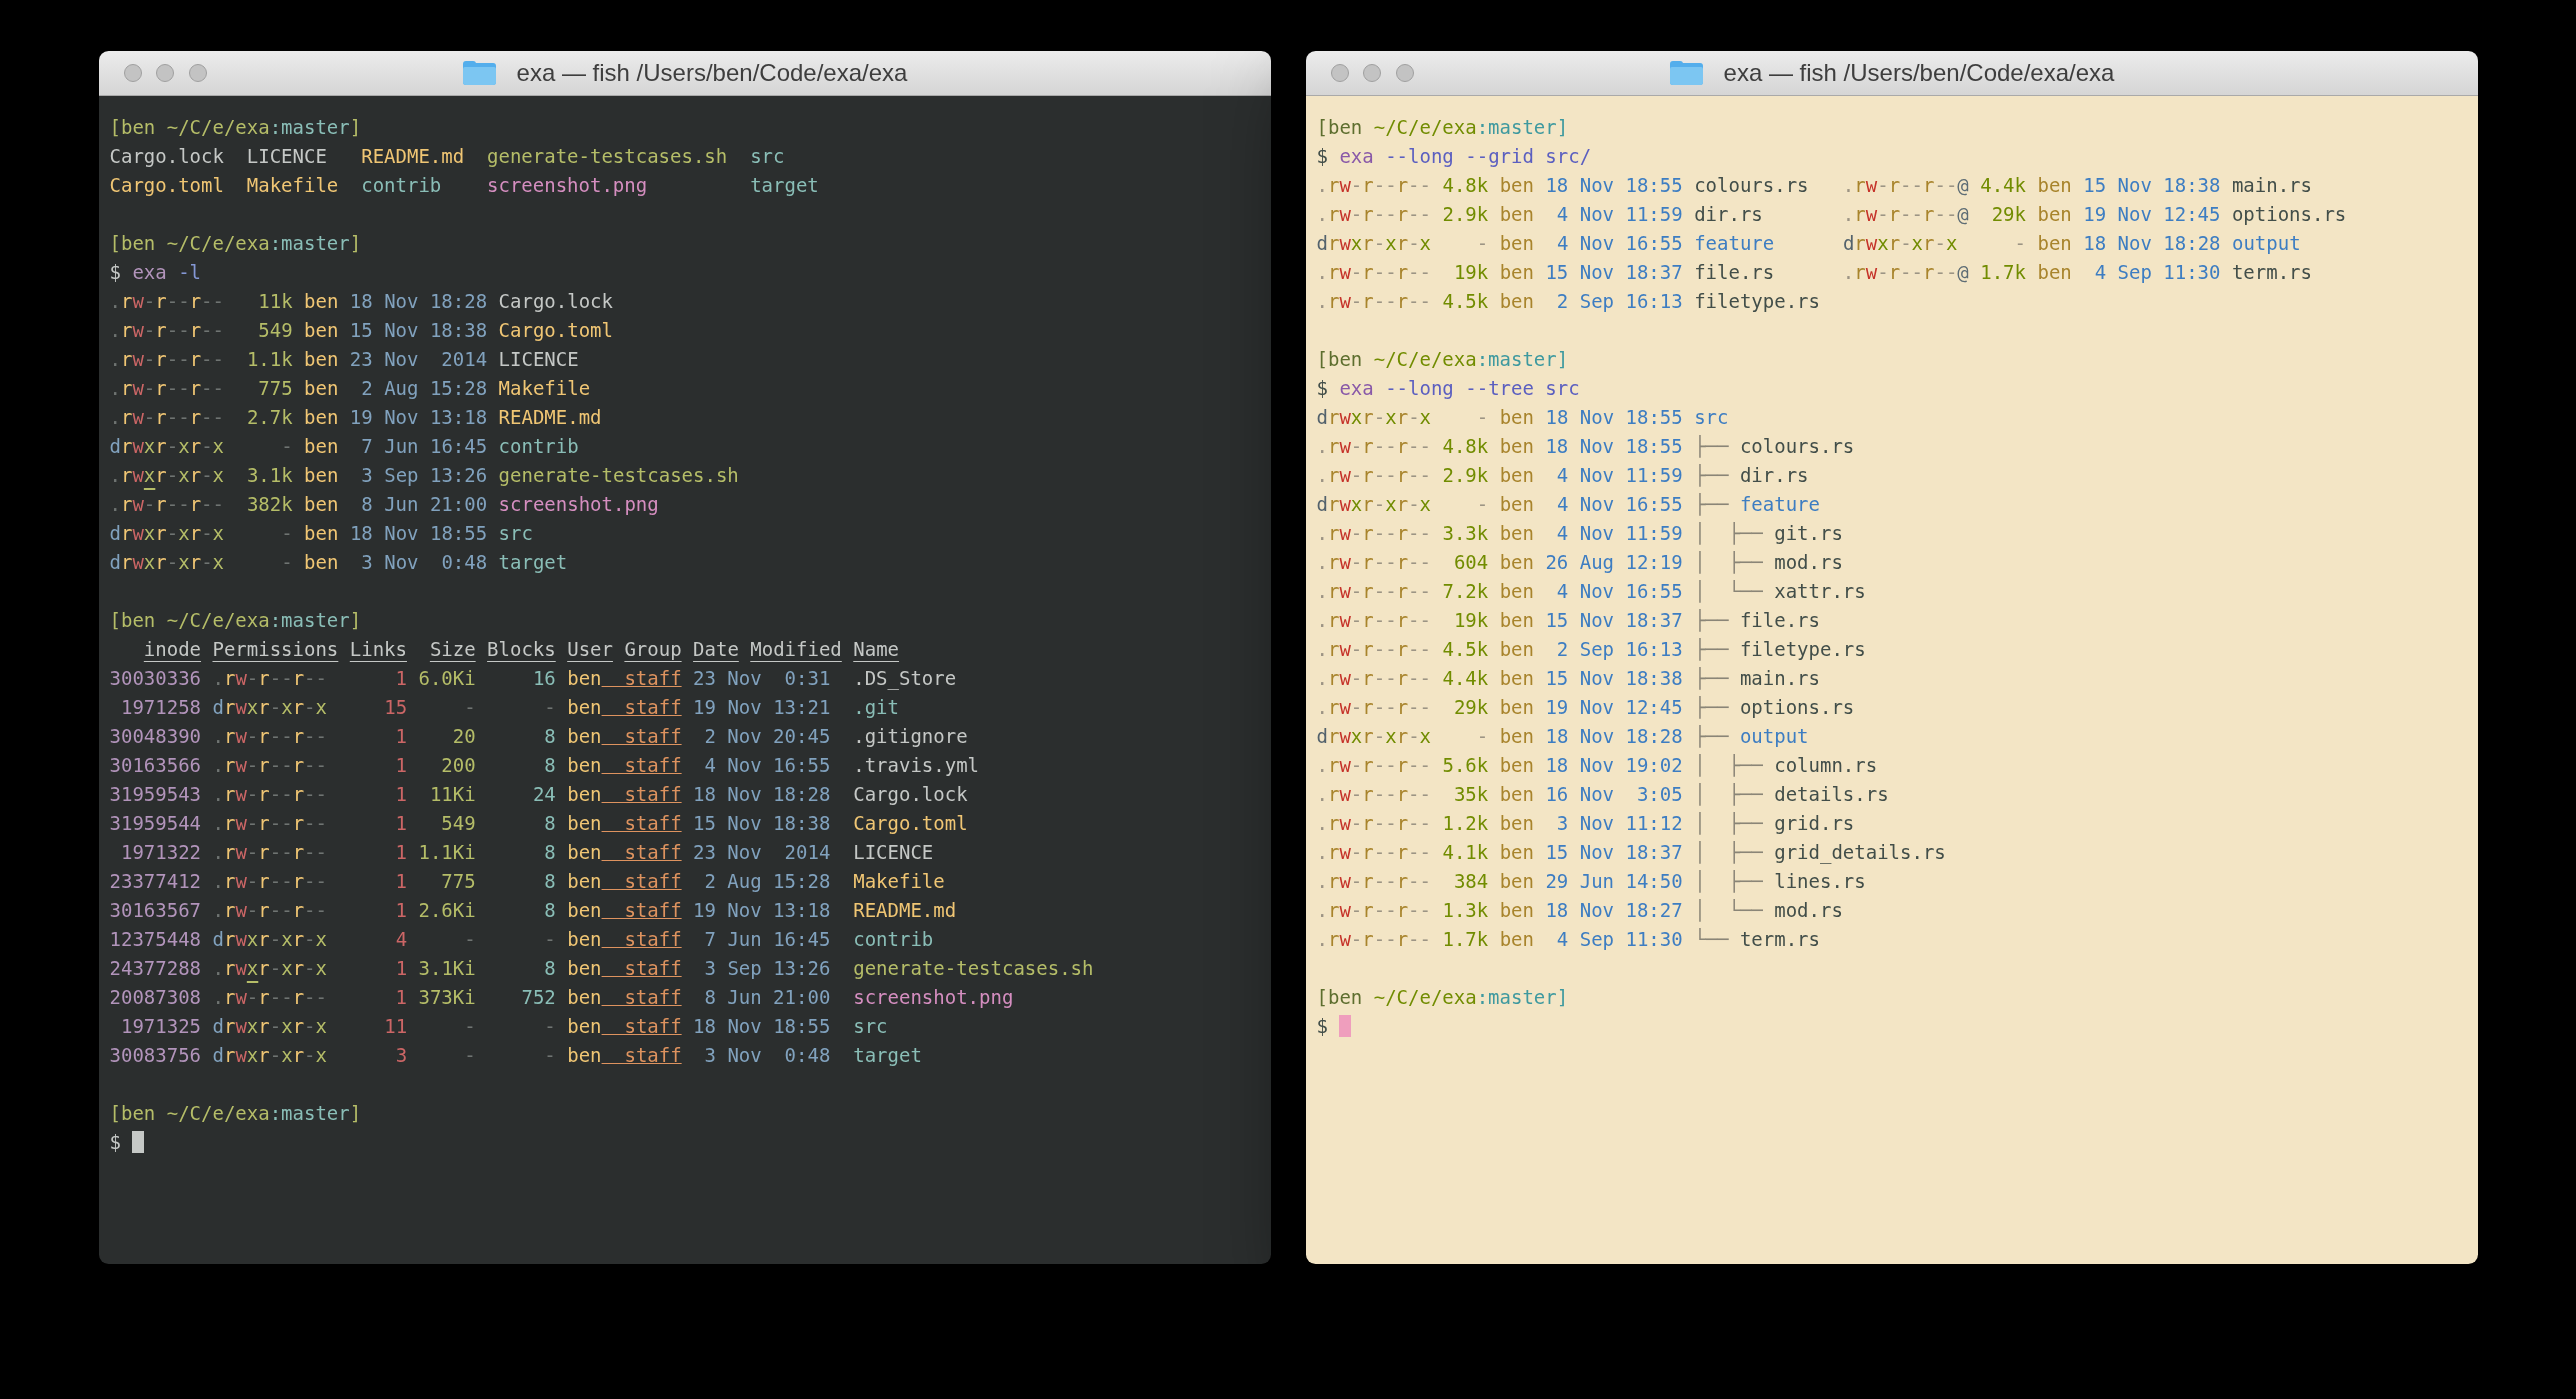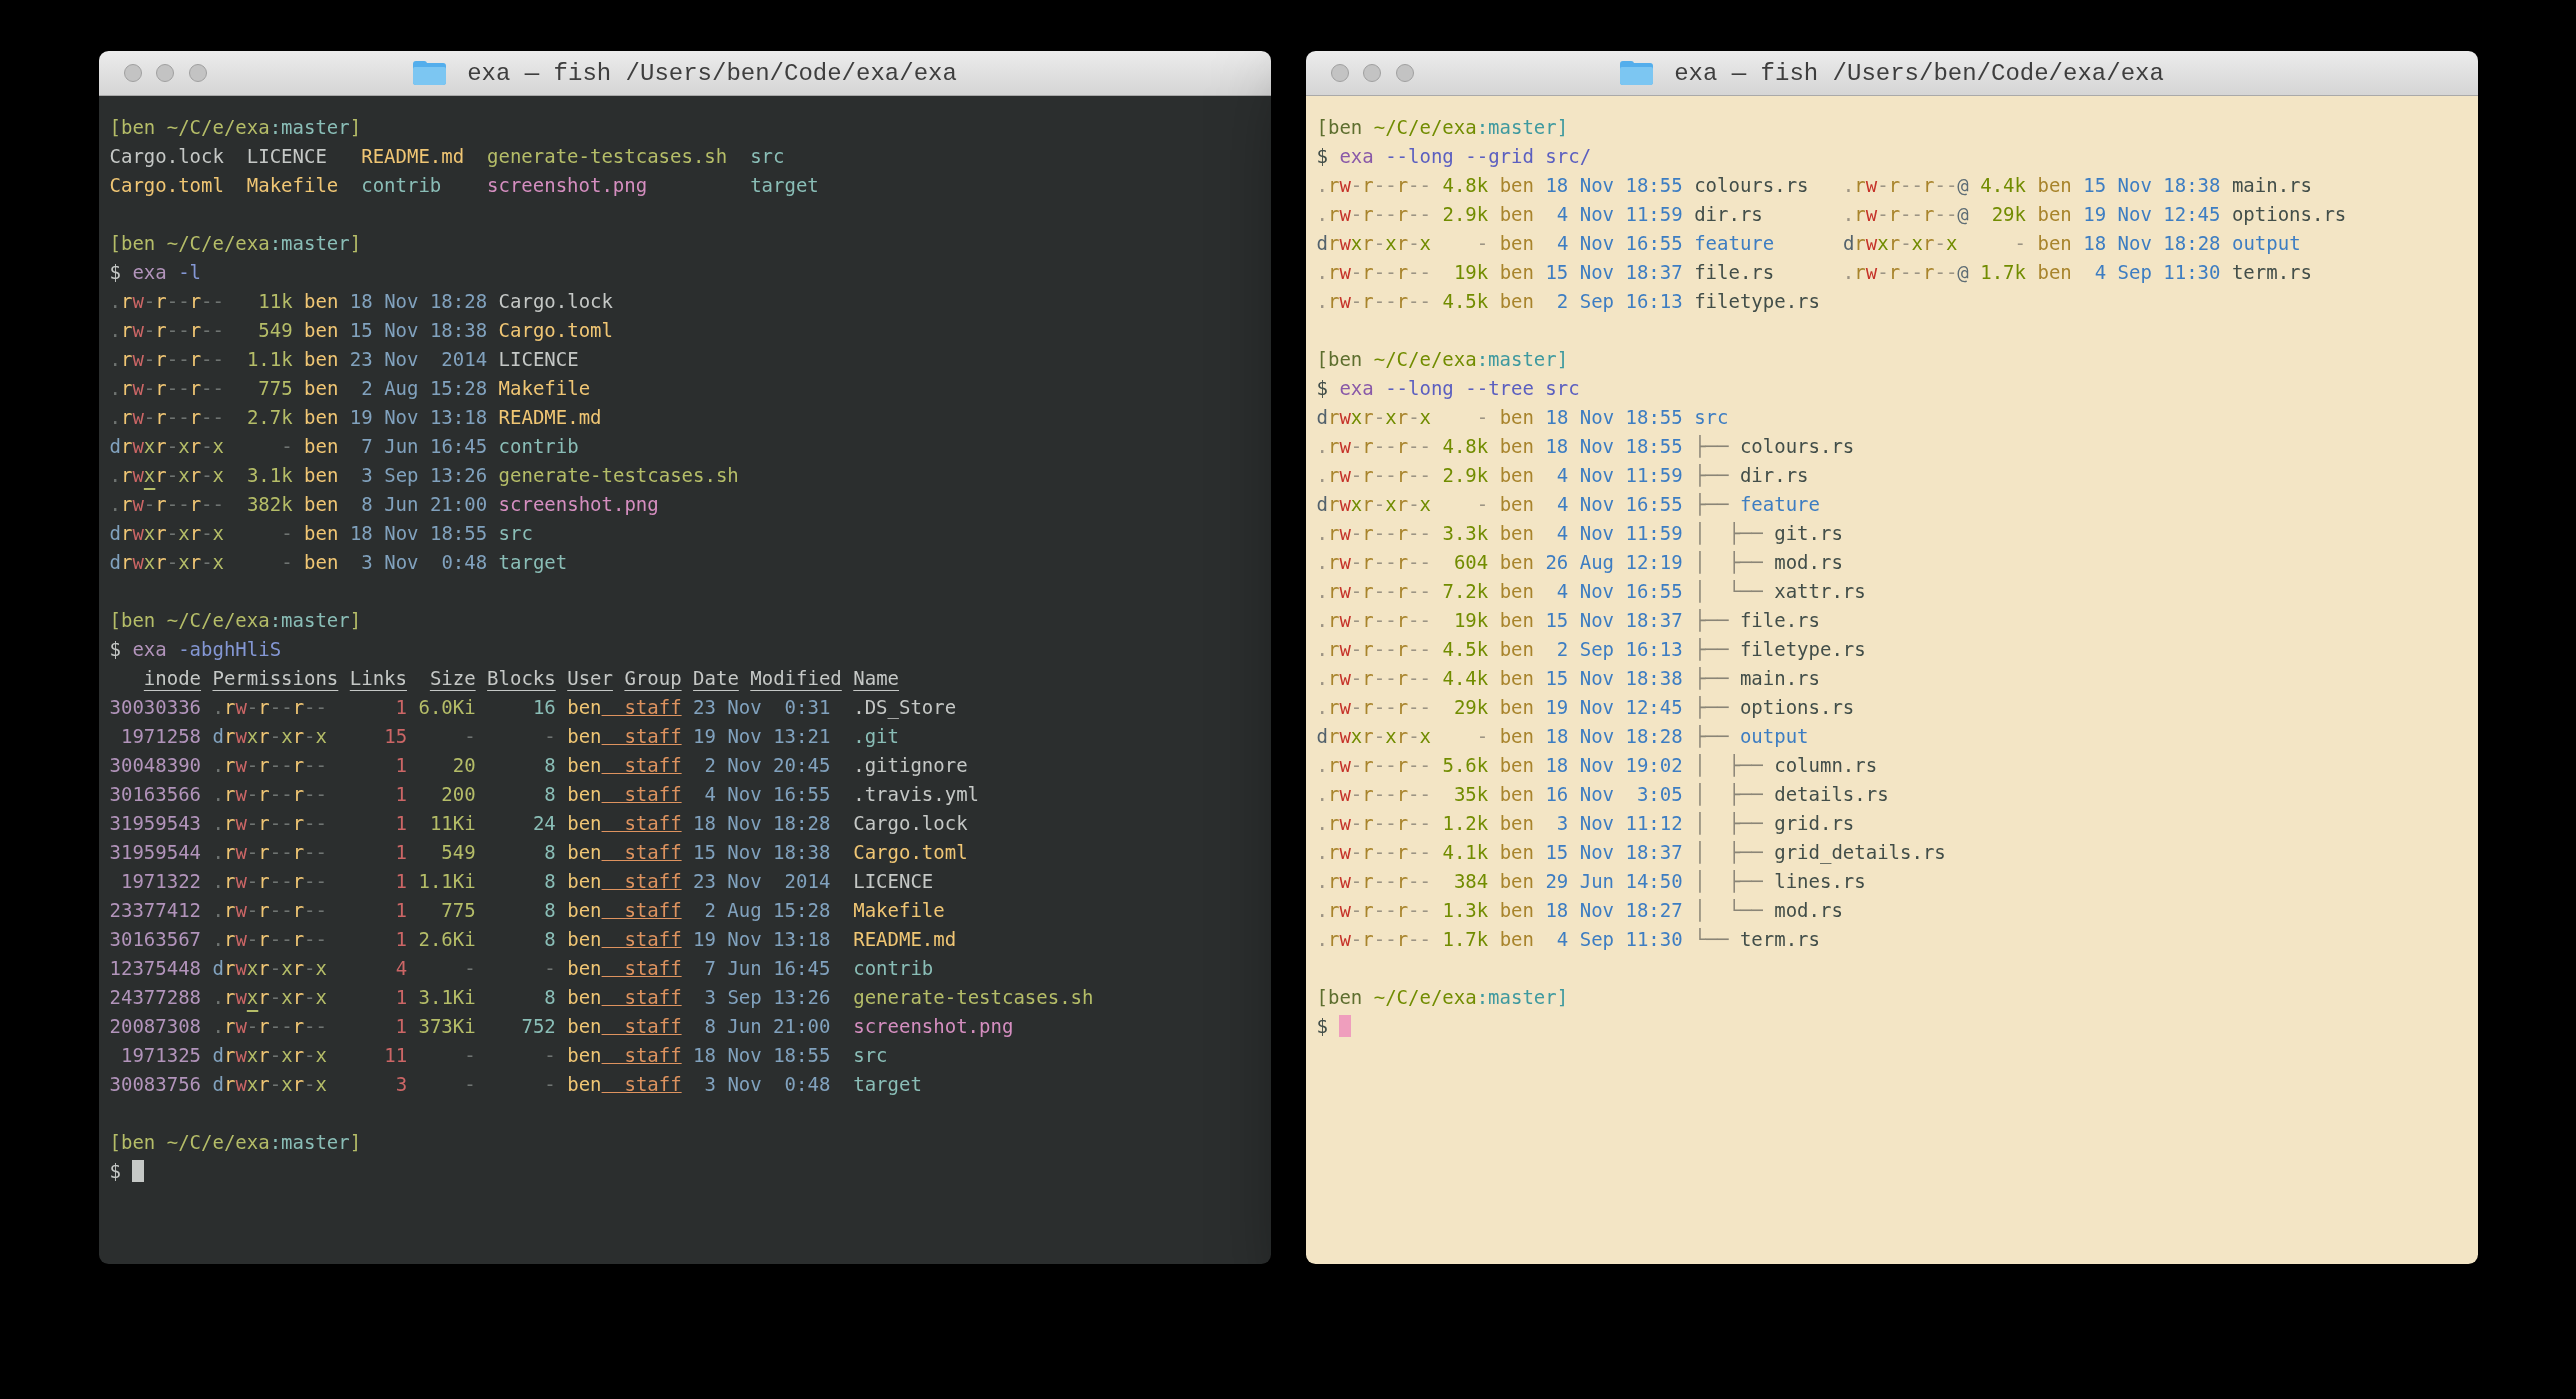--- a/index.html
+++ b/index.html
@@ -18,21 +18,21 @@
     position:absolute;left:0;top:0;right:0;height:44px;
     background:linear-gradient(var(--titlebar-top),var(--titlebar-bottom));
     border-bottom:1px solid var(--titlebar-border);
     border-radius:9.6px 9.6px 0 0;
   }
   .traffic{position:absolute;left:25px;top:12.5px;display:flex;gap:14.4px;}
   .dot{width:18px;height:18px;border-radius:50%;
     background:var(--button-fill);border:1px solid var(--button-border);box-sizing:border-box;}
   .title-wrap{
     height:100%;display:flex;align-items:center;justify-content:center;gap:21px;
-    font-family:Liberation Mono, monospace;font-size:24px;color:var(--title-color);
+    font-family:Liberation Sans, sans-serif;font-size:24px;color:var(--title-color);
   }
   .folder{width:33px;height:25px;position:relative;flex:0 0 auto;}
   .folder .back{position:absolute;left:0;top:2.9px;width:33px;height:22px;border-radius:2.9px;background:var(--folder-color);}
   .folder .tab{position:absolute;left:0;top:0;width:13.4px;height:7.7px;border-radius:2.9px 2.9px 0 0;background:var(--folder-color);}
   .folder .front{position:absolute;left:0;top:6.7px;width:33px;height:18px;border-radius:1.9px 1.9px 2.9px 2.9px;background:var(--folder-front);}
   .screen{
     position:absolute;left:0;top:45px;right:0;bottom:0;
     background:var(--bg);border-radius:0 0 9.6px 9.6px;
     padding:17px 0 0 10.5px;overflow:hidden;
     font-size:19px;line-height:29px;
@@ -93,21 +93,20 @@
       <div class="line"><span class="c-g">.</span><span class="c-y">r</span><span class="c-r">w</span><span class="c-g">-</span><span class="c-y">r</span><span class="c-g">--</span><span class="c-y">r</span><span class="c-g">--</span><span class="c-gr">  1.1k</span><span class="c-us"> ben</span><span class="c-bl"> 23 Nov  2014</span><span class="c-fg"> LICENCE</span></div>
       <div class="line"><span class="c-g">.</span><span class="c-y">r</span><span class="c-r">w</span><span class="c-g">-</span><span class="c-y">r</span><span class="c-g">--</span><span class="c-y">r</span><span class="c-g">--</span><span class="c-gr">   775</span><span class="c-us"> ben</span><span class="c-bl">  2 Aug 15:28</span><span class="c-fg"> </span><span class="c-uf">Makefile</span></div>
       <div class="line"><span class="c-g">.</span><span class="c-y">r</span><span class="c-r">w</span><span class="c-g">-</span><span class="c-y">r</span><span class="c-g">--</span><span class="c-y">r</span><span class="c-g">--</span><span class="c-gr">  2.7k</span><span class="c-us"> ben</span><span class="c-bl"> 19 Nov 13:18</span><span class="c-fg"> </span><span class="c-uf">README.md</span></div>
       <div class="line"><span class="c-dB">d</span><span class="c-y">r</span><span class="c-r">w</span><span class="c-gr">x</span><span class="c-y">r</span><span class="c-g">-</span><span class="c-gr">x</span><span class="c-y">r</span><span class="c-g">-</span><span class="c-gr">x</span><span class="c-g">     -</span><span class="c-us"> ben</span><span class="c-bl">  7 Jun 16:45</span><span class="c-aq"> contrib</span></div>
       <div class="line"><span class="c-g">.</span><span class="c-y">r</span><span class="c-r">w</span><span class="c-gru">x</span><span class="c-y">r</span><span class="c-g">-</span><span class="c-gr">x</span><span class="c-y">r</span><span class="c-g">-</span><span class="c-gr">x</span><span class="c-gr">  3.1k</span><span class="c-us"> ben</span><span class="c-bl">  3 Sep 13:26</span><span class="c-gr"> generate-testcases.sh</span></div>
       <div class="line"><span class="c-g">.</span><span class="c-y">r</span><span class="c-r">w</span><span class="c-g">-</span><span class="c-y">r</span><span class="c-g">--</span><span class="c-y">r</span><span class="c-g">--</span><span class="c-gr">  382k</span><span class="c-us"> ben</span><span class="c-bl">  8 Jun 21:00</span><span class="c-pk"> screenshot.png</span></div>
       <div class="line"><span class="c-dB">d</span><span class="c-y">r</span><span class="c-r">w</span><span class="c-gr">x</span><span class="c-y">r</span><span class="c-g">-</span><span class="c-gr">x</span><span class="c-y">r</span><span class="c-g">-</span><span class="c-gr">x</span><span class="c-g">     -</span><span class="c-us"> ben</span><span class="c-bl"> 18 Nov 18:55</span><span class="c-aq"> src</span></div>
       <div class="line"><span class="c-dB">d</span><span class="c-y">r</span><span class="c-r">w</span><span class="c-gr">x</span><span class="c-y">r</span><span class="c-g">-</span><span class="c-gr">x</span><span class="c-y">r</span><span class="c-g">-</span><span class="c-gr">x</span><span class="c-g">     -</span><span class="c-us"> ben</span><span class="c-bl">  3 Nov  0:48</span><span class="c-aq"> target</span></div>
       <div class="line"> </div>
       <div class="line"><span class="c-pg">[ben </span><span class="c-pg">~/C/e/exa</span><span class="c-pt">:master</span><span class="c-pg">]</span></div>
-      <div class="line"><span class="c-fg">$ </span><span class="c-pu">exa</span><span class="c-fg"> </span><span class="c-fl">-abghHliS</span></div>
       <div class="line"><span class="c-fg">   </span><span class="c-hd">inode</span><span class="c-fg"> </span><span class="c-hd">Permissions</span><span class="c-fg"> </span><span class="c-hd">Links</span><span class="c-fg">  </span><span class="c-hd">Size</span><span class="c-fg"> </span><span class="c-hd">Blocks</span><span class="c-fg"> </span><span class="c-hd">User</span><span class="c-fg"> </span><span class="c-hd">Group</span><span class="c-fg"> </span><span class="c-hd">Date</span><span class="c-fg"> </span><span class="c-hd">Modified</span><span class="c-fg"> </span><span class="c-hd">Name</span></div>
       <div class="line"><span class="c-pu">30030336</span><span class="c-fg"> </span><span class="c-g">.</span><span class="c-y">r</span><span class="c-r">w</span><span class="c-g">-</span><span class="c-y">r</span><span class="c-g">--</span><span class="c-y">r</span><span class="c-g">--</span><span class="c-r">      1</span><span class="c-gr"> 6.0Ki</span><span class="c-aq">     16</span><span class="c-us"> ben</span><span class="c-gp">  staff</span><span class="c-bl"> 23 Nov  0:31</span><span class="c-fg">  .DS_Store</span></div>
       <div class="line"><span class="c-pu"> 1971258</span><span class="c-fg"> </span><span class="c-dB">d</span><span class="c-y">r</span><span class="c-r">w</span><span class="c-gr">x</span><span class="c-y">r</span><span class="c-g">-</span><span class="c-gr">x</span><span class="c-y">r</span><span class="c-g">-</span><span class="c-gr">x</span><span class="c-r">     15</span><span class="c-g">     -</span><span class="c-g">      -</span><span class="c-us"> ben</span><span class="c-gp">  staff</span><span class="c-bl"> 19 Nov 13:21</span><span class="c-aq">  .git</span></div>
       <div class="line"><span class="c-pu">30048390</span><span class="c-fg"> </span><span class="c-g">.</span><span class="c-y">r</span><span class="c-r">w</span><span class="c-g">-</span><span class="c-y">r</span><span class="c-g">--</span><span class="c-y">r</span><span class="c-g">--</span><span class="c-r">      1</span><span class="c-gr">    20</span><span class="c-aq">      8</span><span class="c-us"> ben</span><span class="c-gp">  staff</span><span class="c-bl">  2 Nov 20:45</span><span class="c-fg">  .gitignore</span></div>
       <div class="line"><span class="c-pu">30163566</span><span class="c-fg"> </span><span class="c-g">.</span><span class="c-y">r</span><span class="c-r">w</span><span class="c-g">-</span><span class="c-y">r</span><span class="c-g">--</span><span class="c-y">r</span><span class="c-g">--</span><span class="c-r">      1</span><span class="c-gr">   200</span><span class="c-aq">      8</span><span class="c-us"> ben</span><span class="c-gp">  staff</span><span class="c-bl">  4 Nov 16:55</span><span class="c-fg">  .travis.yml</span></div>
       <div class="line"><span class="c-pu">31959543</span><span class="c-fg"> </span><span class="c-g">.</span><span class="c-y">r</span><span class="c-r">w</span><span class="c-g">-</span><span class="c-y">r</span><span class="c-g">--</span><span class="c-y">r</span><span class="c-g">--</span><span class="c-r">      1</span><span class="c-gr">  11Ki</span><span class="c-aq">     24</span><span class="c-us"> ben</span><span class="c-gp">  staff</span><span class="c-bl"> 18 Nov 18:28</span><span class="c-fg">  Cargo.lock</span></div>
       <div class="line"><span class="c-pu">31959544</span><span class="c-fg"> </span><span class="c-g">.</span><span class="c-y">r</span><span class="c-r">w</span><span class="c-g">-</span><span class="c-y">r</span><span class="c-g">--</span><span class="c-y">r</span><span class="c-g">--</span><span class="c-r">      1</span><span class="c-gr">   549</span><span class="c-aq">      8</span><span class="c-us"> ben</span><span class="c-gp">  staff</span><span class="c-bl"> 15 Nov 18:38</span><span class="c-fg">  </span><span class="c-uf">Cargo.toml</span></div>
       <div class="line"><span class="c-pu"> 1971322</span><span class="c-fg"> </span><span class="c-g">.</span><span class="c-y">r</span><span class="c-r">w</span><span class="c-g">-</span><span class="c-y">r</span><span class="c-g">--</span><span class="c-y">r</span><span class="c-g">--</span><span class="c-r">      1</span><span class="c-gr"> 1.1Ki</span><span class="c-aq">      8</span><span class="c-us"> ben</span><span class="c-gp">  staff</span><span class="c-bl"> 23 Nov  2014</span><span class="c-fg">  LICENCE</span></div>
       <div class="line"><span class="c-pu">23377412</span><span class="c-fg"> </span><span class="c-g">.</span><span class="c-y">r</span><span class="c-r">w</span><span class="c-g">-</span><span class="c-y">r</span><span class="c-g">--</span><span class="c-y">r</span><span class="c-g">--</span><span class="c-r">      1</span><span class="c-gr">   775</span><span class="c-aq">      8</span><span class="c-us"> ben</span><span class="c-gp">  staff</span><span class="c-bl">  2 Aug 15:28</span><span class="c-fg">  </span><span class="c-uf">Makefile</span></div>
       <div class="line"><span class="c-pu">30163567</span><span class="c-fg"> </span><span class="c-g">.</span><span class="c-y">r</span><span class="c-r">w</span><span class="c-g">-</span><span class="c-y">r</span><span class="c-g">--</span><span class="c-y">r</span><span class="c-g">--</span><span class="c-r">      1</span><span class="c-gr"> 2.6Ki</span><span class="c-aq">      8</span><span class="c-us"> ben</span><span class="c-gp">  staff</span><span class="c-bl"> 19 Nov 13:18</span><span class="c-fg">  </span><span class="c-uf">README.md</span></div>

